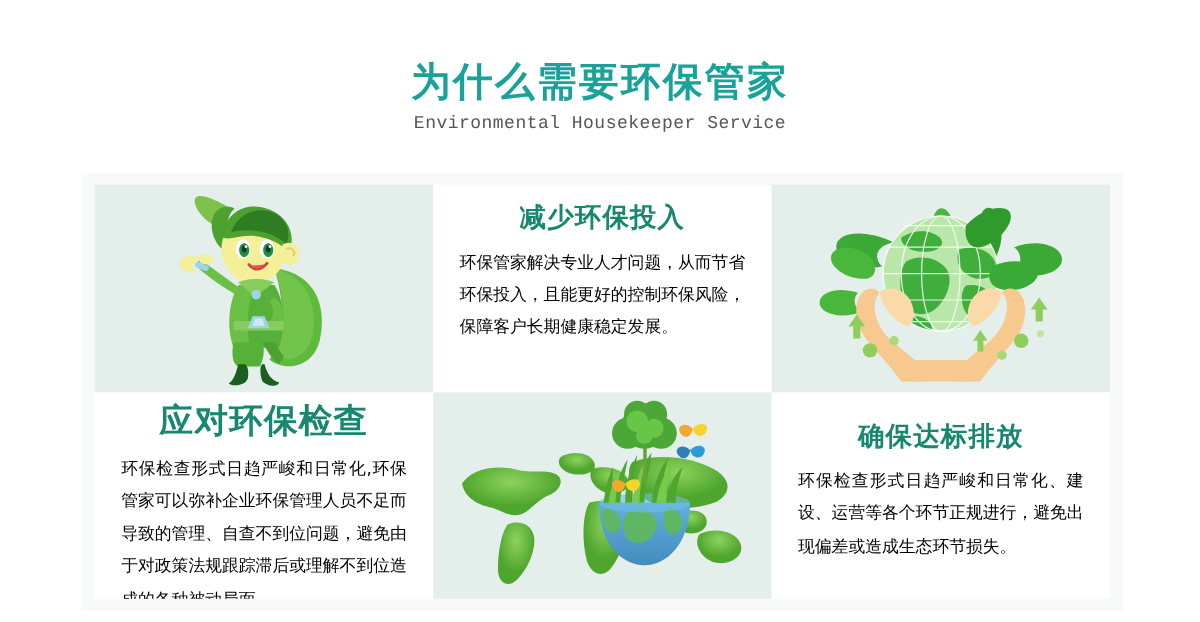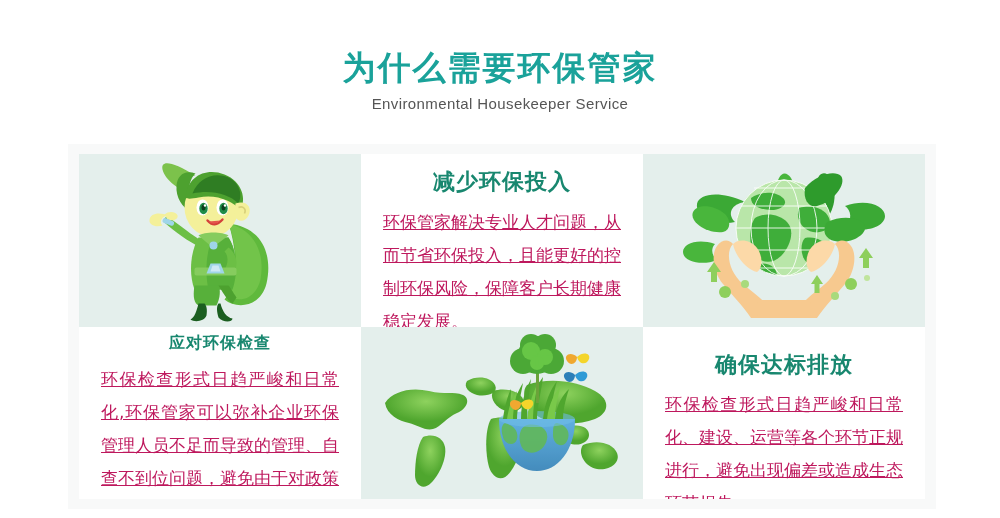--- a/index.html
+++ b/index.html
@@ -21,21 +21,21 @@
     margin:0;padding-top:34px;
     font-size:33px;font-weight:bold;letter-spacing:2px;
     color:#1aa29a;
     line-height:1.1;
     font-family:"DejaVu Sans","Liberation Sans",sans-serif;
   }
   .sub-title{
     margin:0;padding-top:8px;
     font-size:15px;font-weight:normal;letter-spacing:.4px;
     color:#555555;
-    font-family:Liberation Sans, sans-serif;
+    font-family:Liberation Mono, monospace;
   }
 
   
   .grid-wrap{
     position:absolute;left:68px;top:144px;width:868px;height:365px;
     background:#f8f9f9;
     box-sizing:border-box;
     padding:10px 11px;
   }
   .grid{
@@ -58,28 +58,27 @@
     padding:16px 22px 10px 22px;
     box-sizing:border-box;
   }
   .card-title{
     margin:0;
     font-size:22px;font-weight:bold;letter-spacing:1px;
     color:#18876f;
     text-align:center;line-height:1.25;
     font-family:"DejaVu Sans","Liberation Sans",sans-serif;
   }
-  .card-title.two-line{font-size:16px;}
+  .card-title.two-line{font-size:28px;}
   .card-body{
     margin:10px 0 0 0;
-    font-size:17px;line-height:1.95;
-    color:#be185d;
+    font-size:14px;line-height:1.95;
+    color:#000000;
     text-align:justify;
     font-family:"DejaVu Sans","Liberation Sans",sans-serif;
-    text-decoration:underline;
   }
   .text-cell.top{justify-content:flex-start;padding-top:14px;}
   .text-cell.bottom{justify-content:flex-start;padding-top:6px;}
   .text-cell.right-bottom{padding-top:24px;}
 
   
   .art{position:relative;width:100%;height:100%;}
 
   
   .mascot-svg{position:absolute;left:50%;top:50%;transform:translate(-50%,-50%);}

